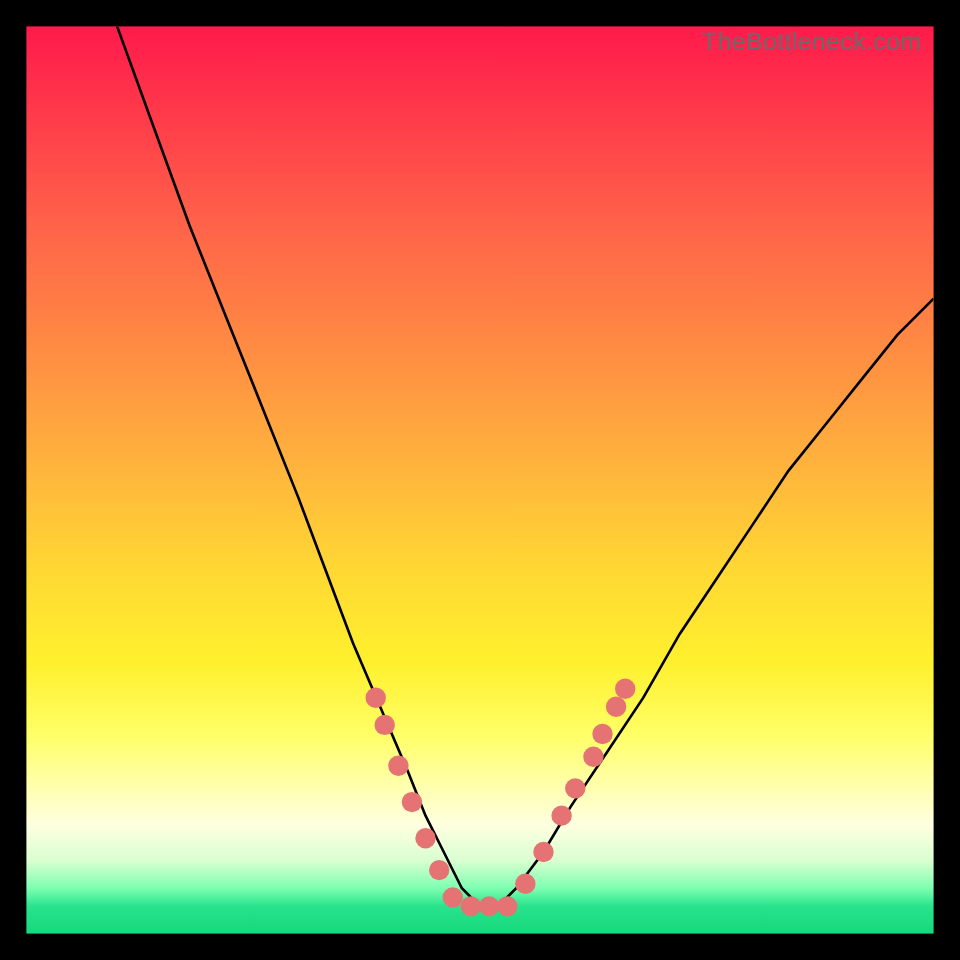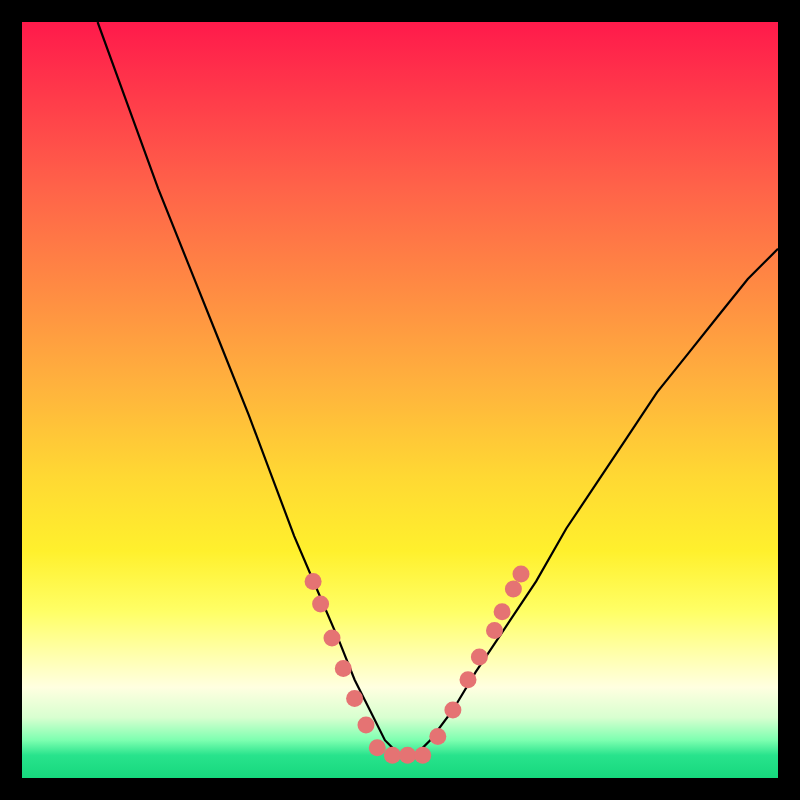--- a/index.html
+++ b/index.html
@@ -59,20 +59,21 @@
     top: 0;
     width: 756px;
     height: 756px;
   }
 </style>
 </head>
 <body>
 
 <div class="frame">
   <div class="plot">
+    <div class="watermark">TheBottleneck.com</div>
     <svg class="curve" viewBox="0 0 756 756" preserveAspectRatio="none">
       <path id="curve-path" d="M75.6 0.0 L105.8 83.2 L136.1 166.3 L166.3 241.9 L196.6 317.5 L226.8 393.1 L249.5 453.6 L272.2 514.1 L294.8 567.0 L317.5 619.9 L332.6 657.7 L347.8 688.0 L362.9 718.2 L378.0 733.3 L393.1 733.3 L408.2 718.2 L430.9 688.0 L453.6 650.2 L483.8 604.8 L514.1 559.4 L544.3 506.5 L574.6 461.2 L604.8 415.8 L635.0 370.4 L665.3 332.6 L695.5 294.8 L725.8 257.0 L756.0 226.8" fill="none" stroke="#000000" stroke-width="2.2"></path>
       <g id="markers">
           <circle cx="291.1" cy="559.4" r="8.5" fill="#e57373" stroke="#c94f4f" stroke-width="0"></circle>
           <circle cx="298.6" cy="582.1" r="8.5" fill="#e57373" stroke="#c94f4f" stroke-width="0"></circle>
           <circle cx="310.0" cy="616.1" r="8.5" fill="#e57373" stroke="#c94f4f" stroke-width="0"></circle>
           <circle cx="321.3" cy="646.4" r="8.5" fill="#e57373" stroke="#c94f4f" stroke-width="0"></circle>
           <circle cx="332.6" cy="676.6" r="8.5" fill="#e57373" stroke="#c94f4f" stroke-width="0"></circle>
           <circle cx="344.0" cy="703.1" r="8.5" fill="#e57373" stroke="#c94f4f" stroke-width="0"></circle>
           <circle cx="355.3" cy="725.8" r="8.5" fill="#e57373" stroke="#c94f4f" stroke-width="0"></circle>

